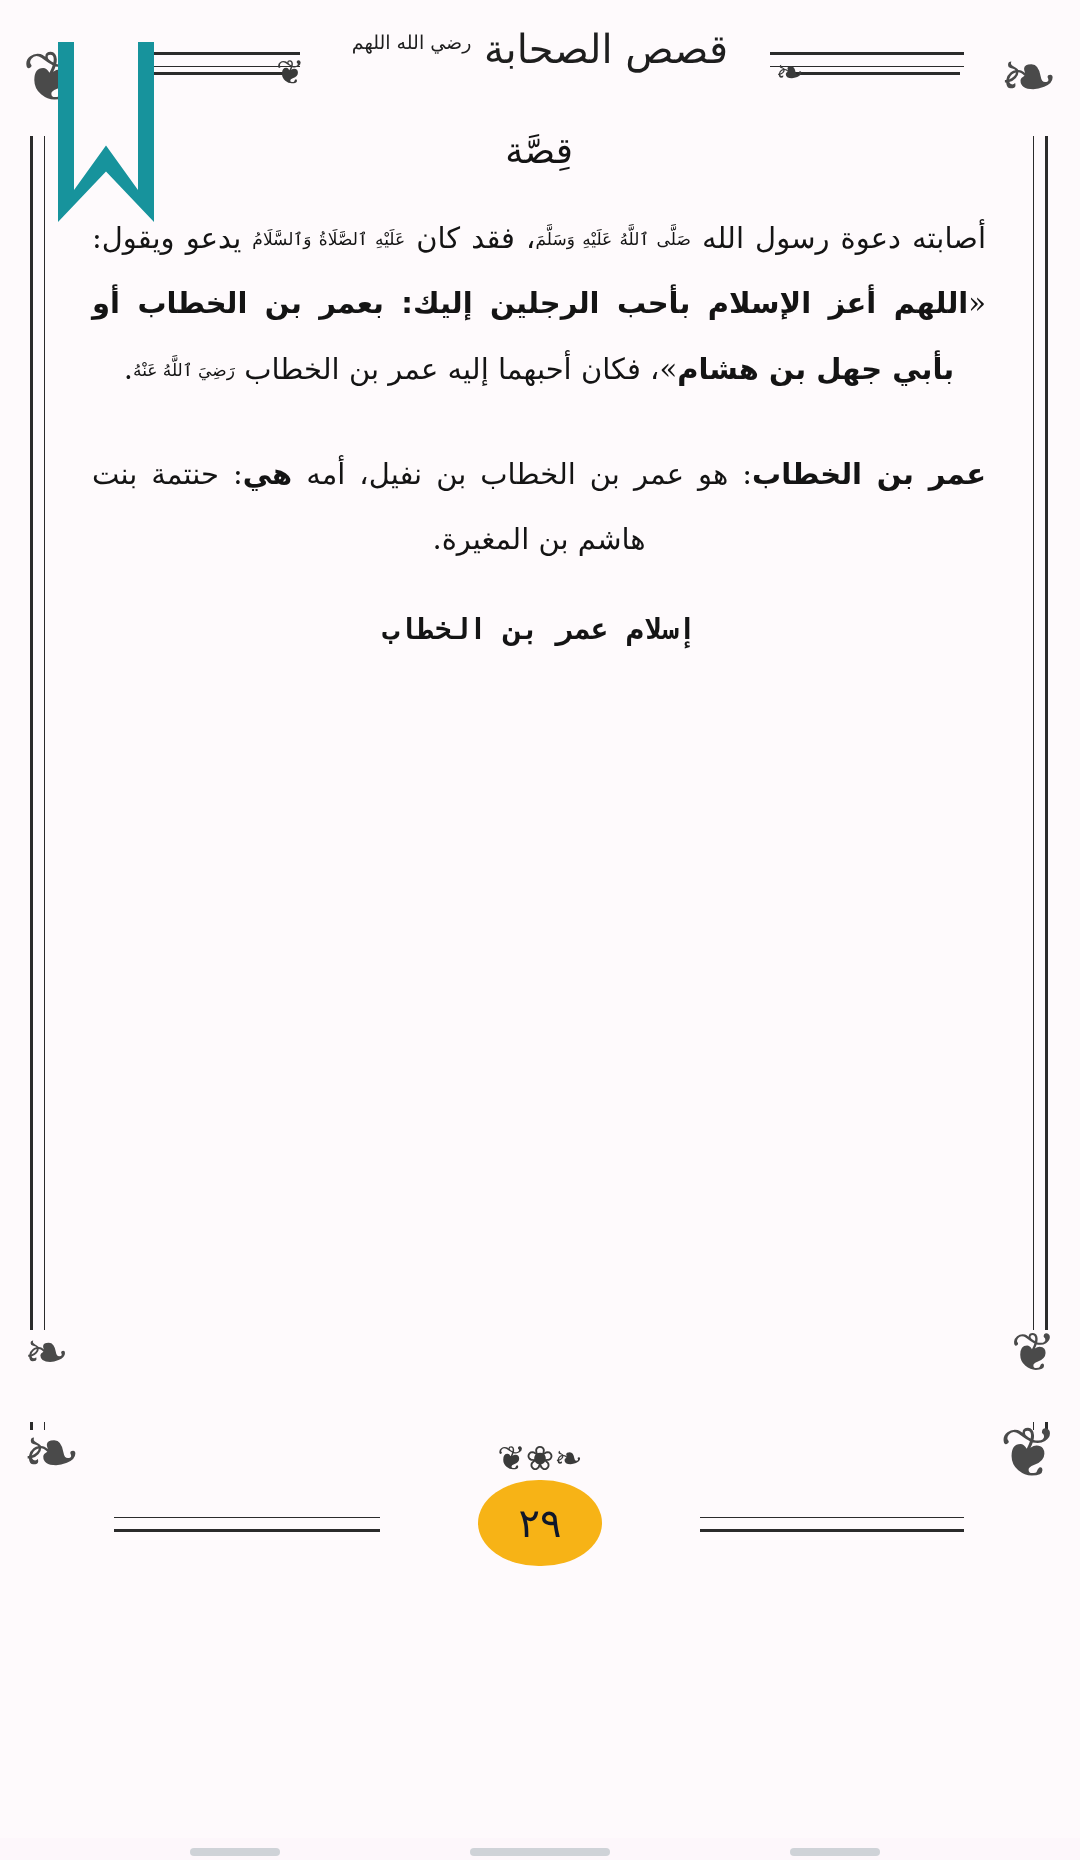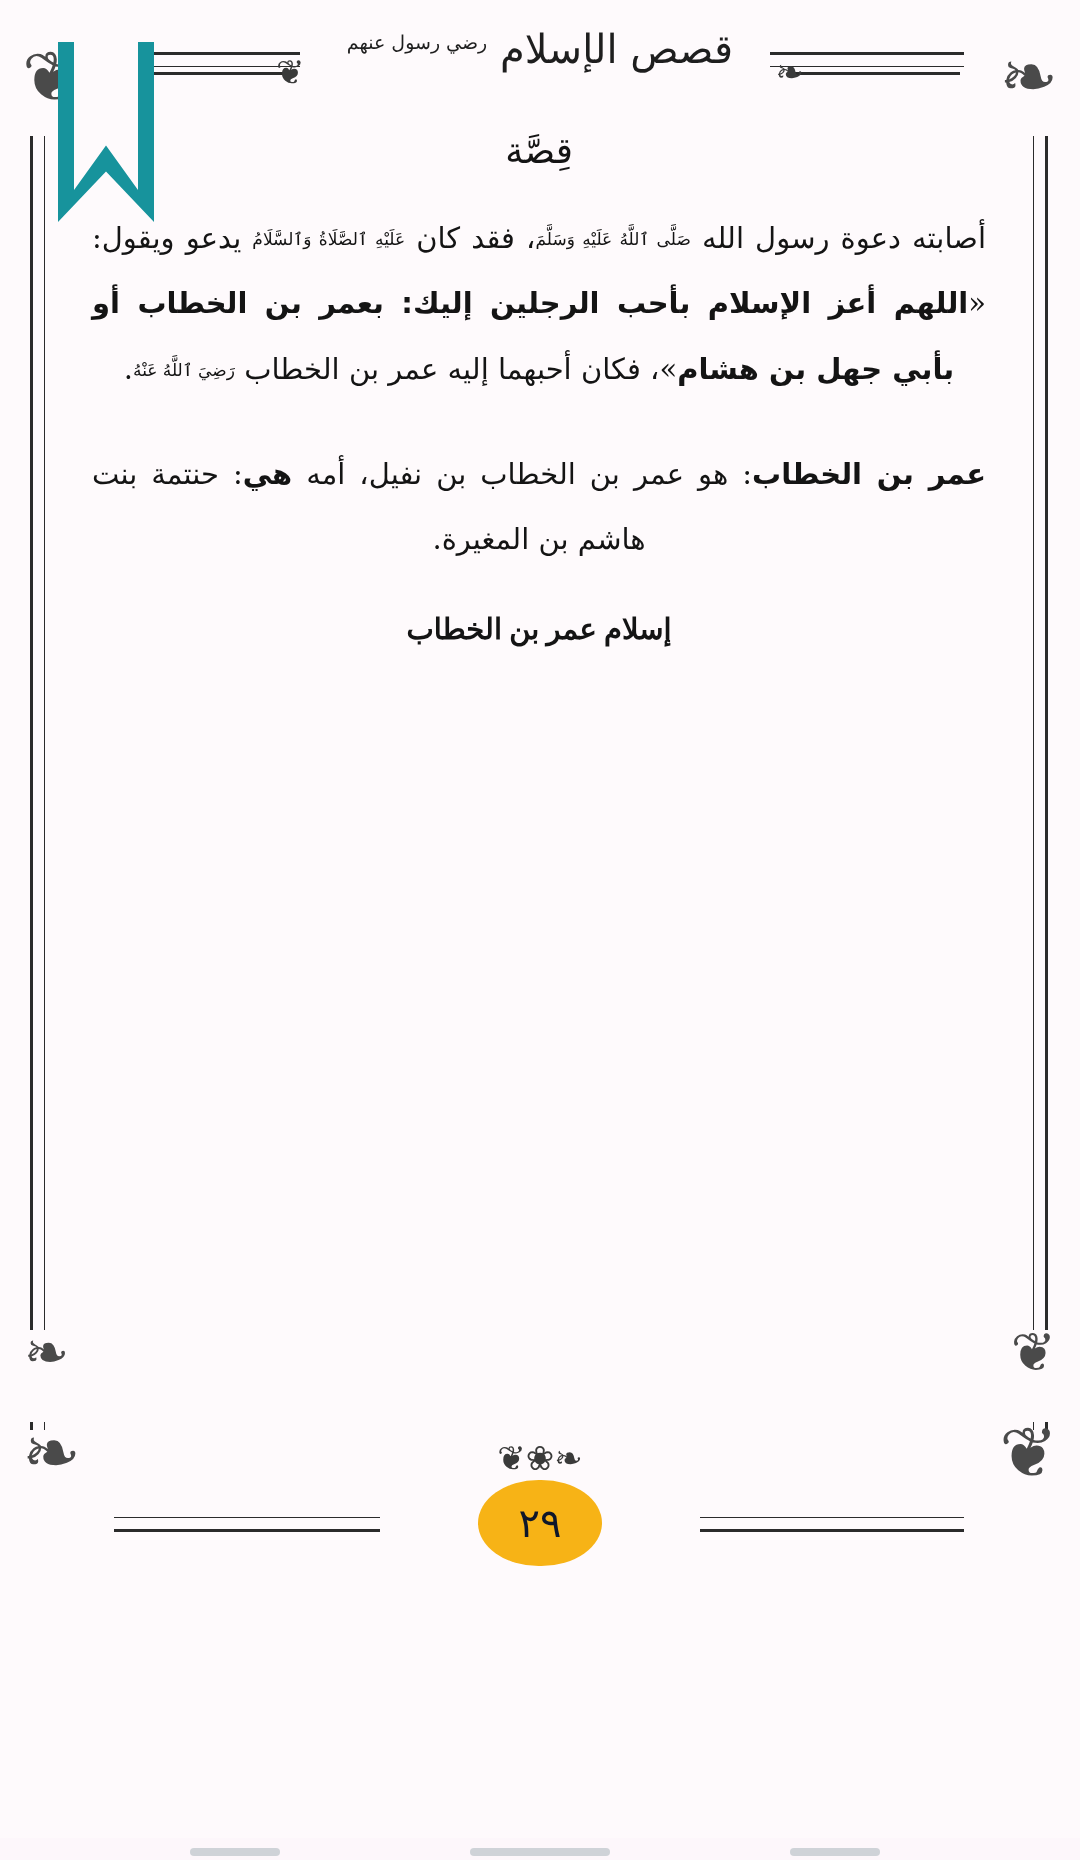--- a/index.html
+++ b/index.html
@@ -154,21 +154,21 @@
     line-height: 2.25;
     margin: 0 0 40px 0;
     text-align: justify;
     text-align-last: center;
   }
   p.para b { font-family: "DejaVu Sans", sans-serif; }
   .sub-title {
     text-align: center;
     font-size: 29px;
     font-weight: bold;
-    font-family: Liberation Serif, serif;
+    font-family: Liberation Mono, monospace;
     margin: 6px 0 42px 0;
   }
 
   
   .bottom-orn {
     position: absolute;
     left: 0;
     top: 1438px;
     width: 1080px;
     text-align: center;
@@ -233,22 +233,22 @@
   <div class="corner-orn" style="left:22px;  top:1418px;">❧</div>
   <div class="corner-orn" style="right:22px; top:1418px;">❦</div>
   <div class="corner-orn" style="left:24px;  top:1326px; font-size:54px;">❧</div>
   <div class="corner-orn" style="right:24px; top:1326px; font-size:54px;">❦</div>
 
   <div class="top-rule l"></div>
   <div class="top-rule r"></div>
   <div class="swirl l">❦</div>
   <div class="swirl r">❧</div>
   <div class="header-script">
-    <span>قصص الإسلام</span>
-    <span class="small">رضي رسول عنهم</span>
+    <span>قصص الصحابة</span>
+    <span class="small">رضي الله اللهم</span>
   </div>
 
   <div class="bookmark">
     <div class="bookmark-inner"></div>
   </div>
 
   <div class="content">
 
     <div class="qissa">قِصَّة</div>
 

